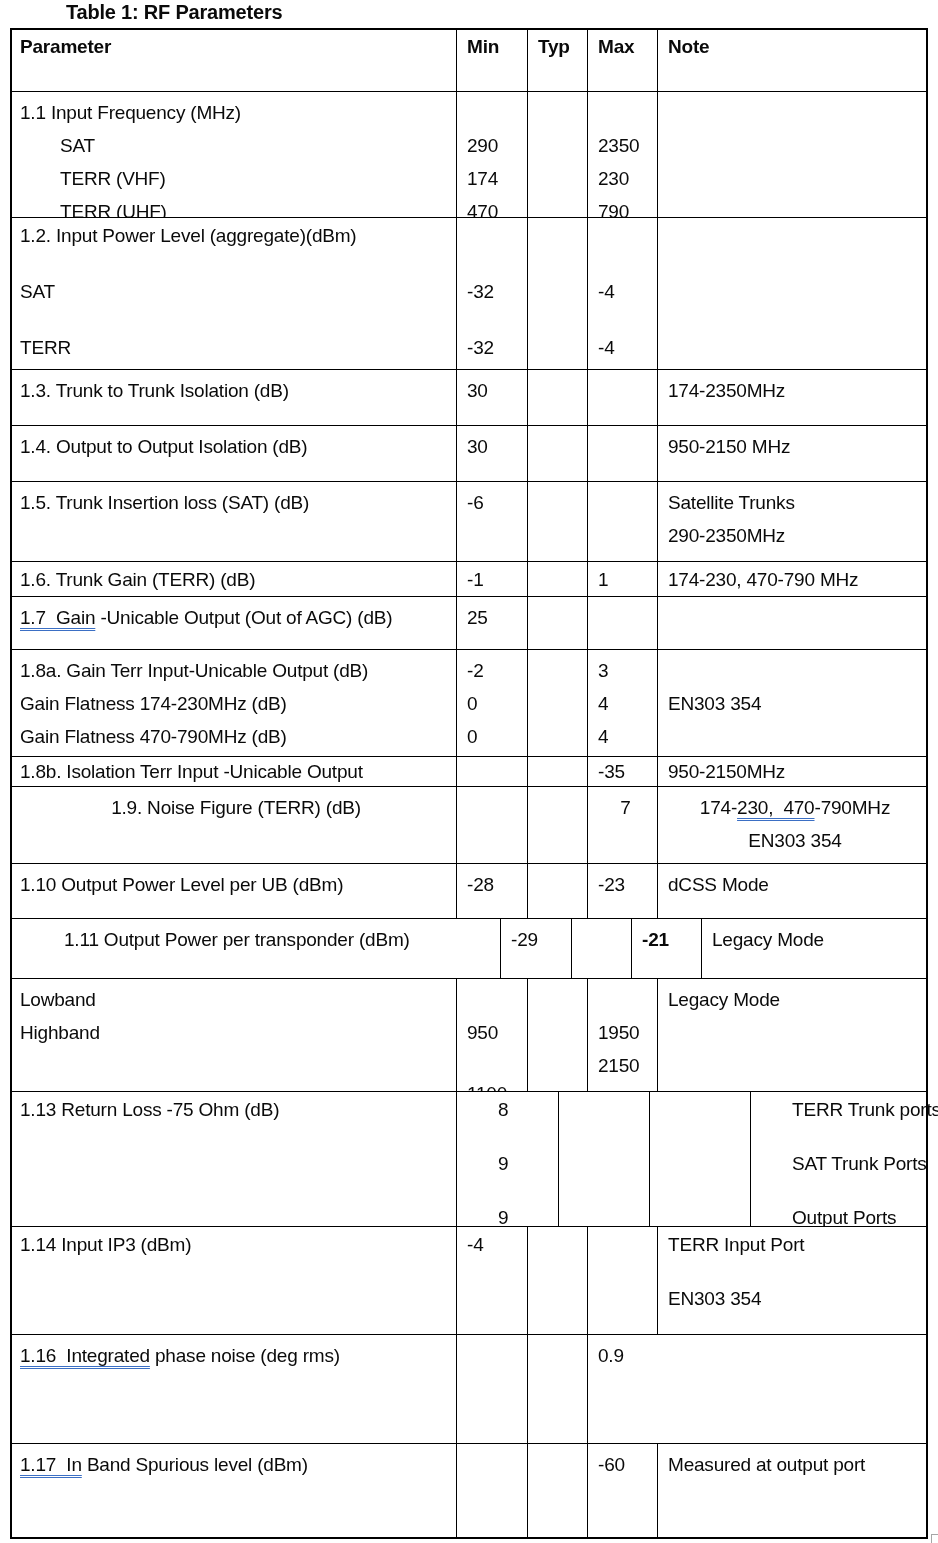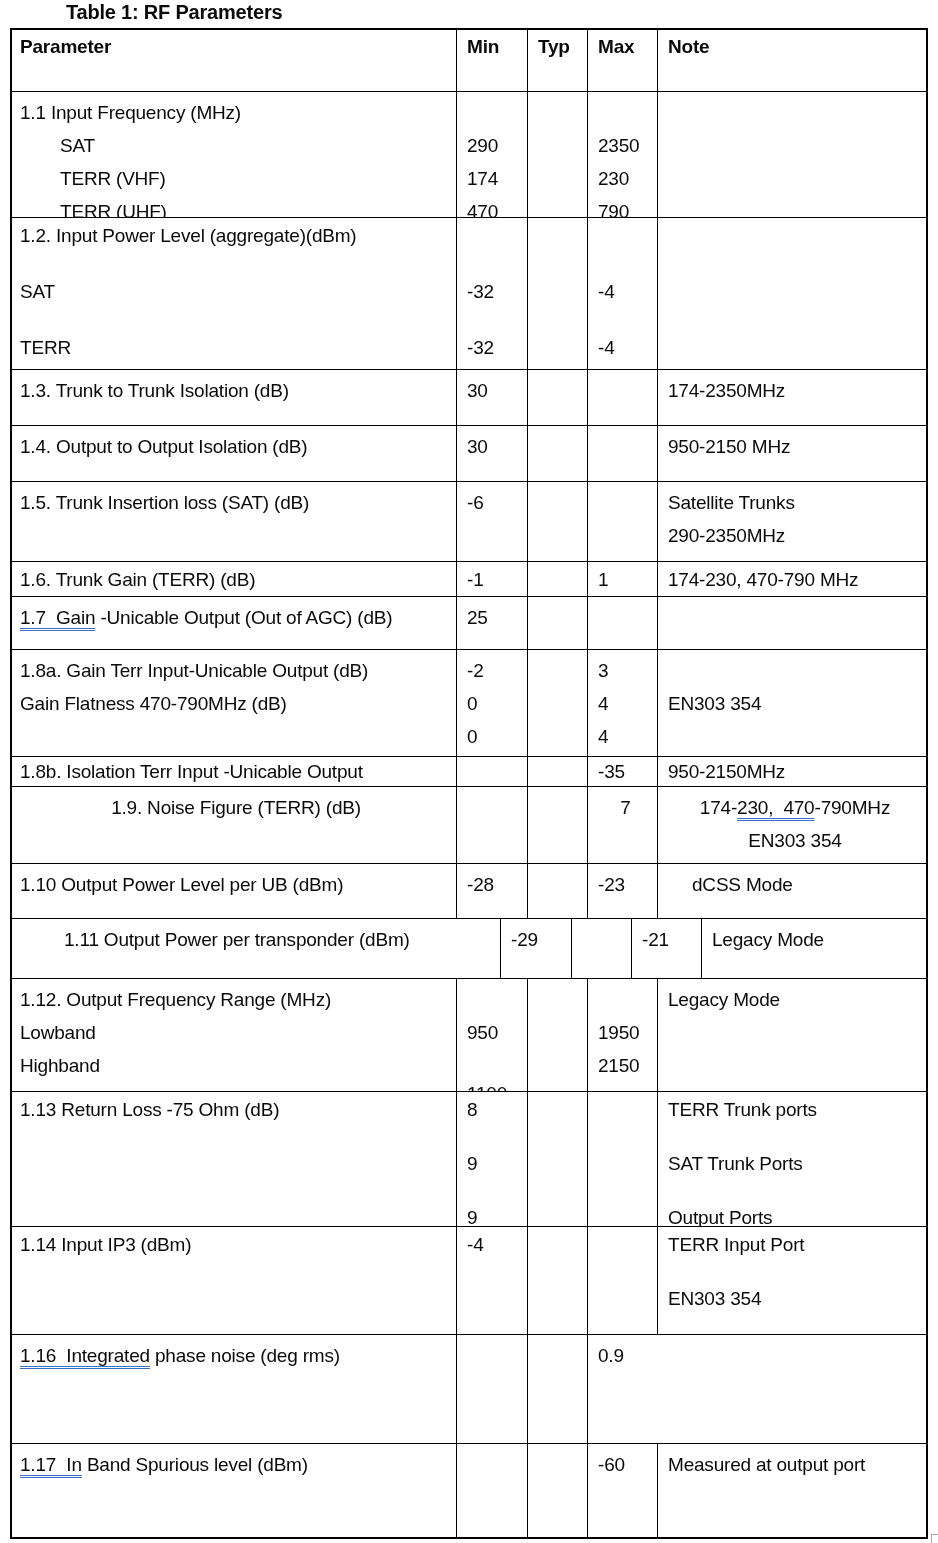--- a/index.html
+++ b/index.html
@@ -204,20 +204,21 @@
         <div class="cell c-min" style="padding-top: 4px;">
           <div class="ln" style="height: 33px; line-height: 33px;">25</div>
         </div>
         <div class="cell c-typ" style="padding-top: 4px;"></div>
         <div class="cell c-max" style="padding-top: 4px;"></div>
         <div class="cell c-note" style="padding-top: 4px;"></div>
       </div>
       <div class="row body-row" style="height: 107px;">
         <div class="cell c-param" style="padding-top: 4px;">
           <div class="ln" style="height: 33px; line-height: 33px;">1.8a. Gain Terr Input-Unicable Output (dB)</div>
+          <div class="ln" style="height: 33px; line-height: 33px;">Gain Flatness 174-230MHz (dB)</div>
           <div class="ln" style="height: 33px; line-height: 33px;">Gain Flatness 470-790MHz (dB)</div>
         </div>
         <div class="cell c-min" style="padding-top: 4px;">
           <div class="ln" style="height: 33px; line-height: 33px;">-2</div>
           <div class="ln" style="height: 33px; line-height: 33px;">0</div>
           <div class="ln" style="height: 33px; line-height: 33px;">0</div>
         </div>
         <div class="cell c-typ" style="padding-top: 4px;"></div>
         <div class="cell c-max" style="padding-top: 4px;">
           <div class="ln" style="height: 33px; line-height: 33px;">3</div>
@@ -261,60 +262,59 @@
           <div class="ln" style="height: 33px; line-height: 33px;">1.10 Output Power Level per UB (dBm)</div>
         </div>
         <div class="cell c-min" style="padding-top: 4px;">
           <div class="ln" style="height: 33px; line-height: 33px;">-28</div>
         </div>
         <div class="cell c-typ" style="padding-top: 4px;"></div>
         <div class="cell c-max" style="padding-top: 4px;">
           <div class="ln" style="height: 33px; line-height: 33px;">-23</div>
         </div>
         <div class="cell c-note" style="padding-top: 4px;">
-          <div class="ln" style="height: 33px; line-height: 33px; margin-left: 24px;">dCSS Mode</div>
+          <div class="ln" style="height: 33px; line-height: 33px;">dCSS Mode</div>
         </div>
       </div>
       <div class="row body-row" style="height: 60px; padding-left: 44px;">
         <div class="cell c-param" style="padding-top: 4px;">
           <div class="ln" style="height: 33px; line-height: 33px;">1.11 Output Power per transponder (dBm)</div>
         </div>
         <div class="cell c-min" style="padding-top: 4px;">
           <div class="ln" style="height: 33px; line-height: 33px;">-29</div>
         </div>
         <div class="cell c-typ" style="padding-top: 4px;"></div>
         <div class="cell c-max" style="padding-top: 4px;">
-          <div class="ln" style="height: 33px; line-height: 33px;">-21</div>
+          <div class="ln" style="height: 33px; line-height: 33px; font-weight: bold;">-21</div>
         </div>
         <div class="cell c-note" style="padding-top: 4px;">
           <div class="ln" style="height: 33px; line-height: 33px;">Legacy Mode</div>
         </div>
       </div>
       <div class="row body-row" style="height: 113px;">
         <div class="cell c-param" style="padding-top: 4px;">
-          <div class="ln" style="height: 33px; line-height: 33px;">1.12. Output Frequency Range (MHz)</div>
           <div class="ln" style="height: 33px; line-height: 33px;">Lowband</div>
           <div class="ln" style="height: 33px; line-height: 33px;">Highband</div>
         </div>
         <div class="cell c-min" style="padding-top: 4px;">
           <div class="ln" style="height: 33px; line-height: 33px;">&nbsp;</div>
           <div class="ln" style="height: 33px; line-height: 33px;">950</div>
           <div class="ln" style="height: 33px; line-height: 33px; margin-top: 28px;">1100</div>
         </div>
         <div class="cell c-typ" style="padding-top: 4px;"></div>
         <div class="cell c-max" style="padding-top: 4px;">
           <div class="ln" style="height: 33px; line-height: 33px;">&nbsp;</div>
           <div class="ln" style="height: 33px; line-height: 33px;">1950</div>
           <div class="ln" style="height: 33px; line-height: 33px;">2150</div>
         </div>
         <div class="cell c-note" style="padding-top: 4px;">
           <div class="ln" style="height: 33px; line-height: 33px;">Legacy Mode</div>
         </div>
       </div>
-      <div class="row body-row" style="height: 135px;">
+      <div class="row body-row" style="height: 135px; gap: 31px;">
         <div class="cell c-param" style="padding-top: 4px;">
           <div class="ln" style="height: 27px; line-height: 27px;">1.13 Return Loss -75 Ohm (dB)</div>
         </div>
         <div class="cell c-min" style="padding-top: 4px;">
           <div class="ln" style="height: 27px; line-height: 27px;">8</div>
           <div class="ln" style="height: 27px; line-height: 27px;">&nbsp;</div>
           <div class="ln" style="height: 27px; line-height: 27px;">9</div>
           <div class="ln" style="height: 27px; line-height: 27px;">&nbsp;</div>
           <div class="ln" style="height: 27px; line-height: 27px;">9</div>
         </div>

